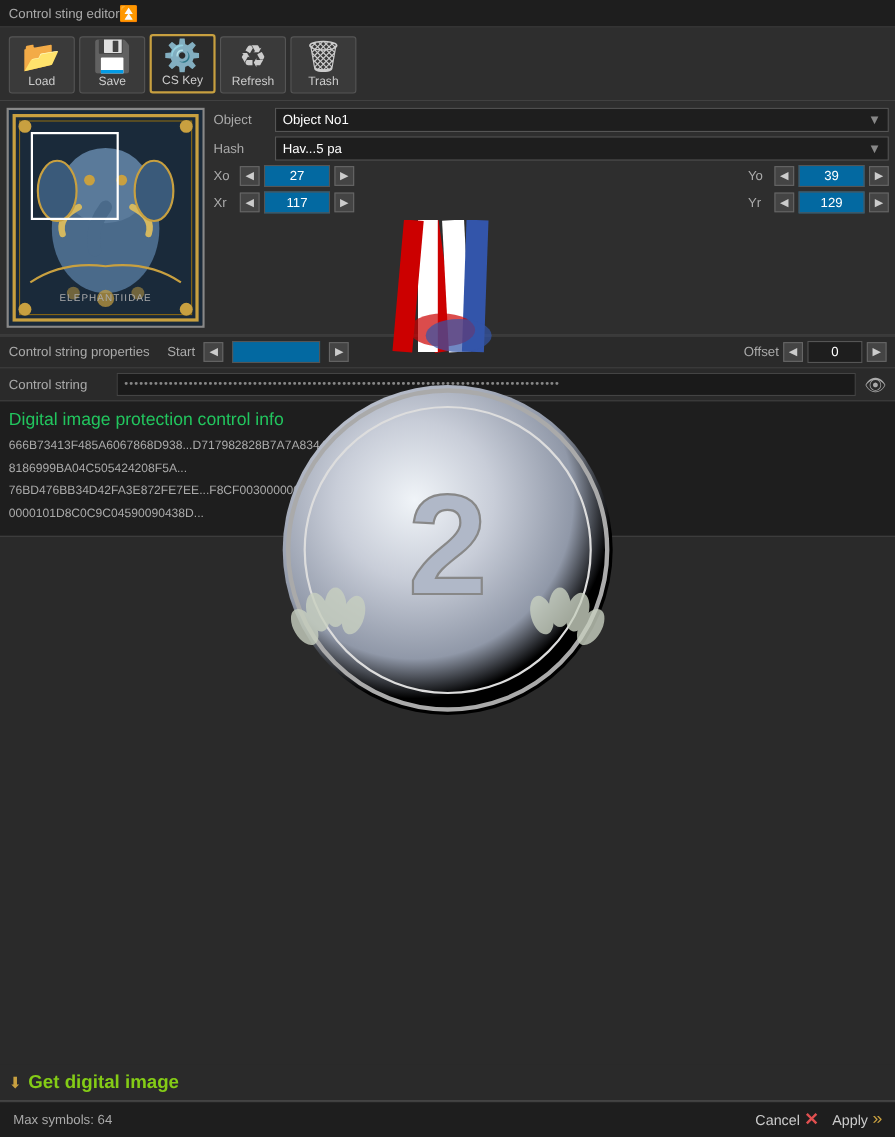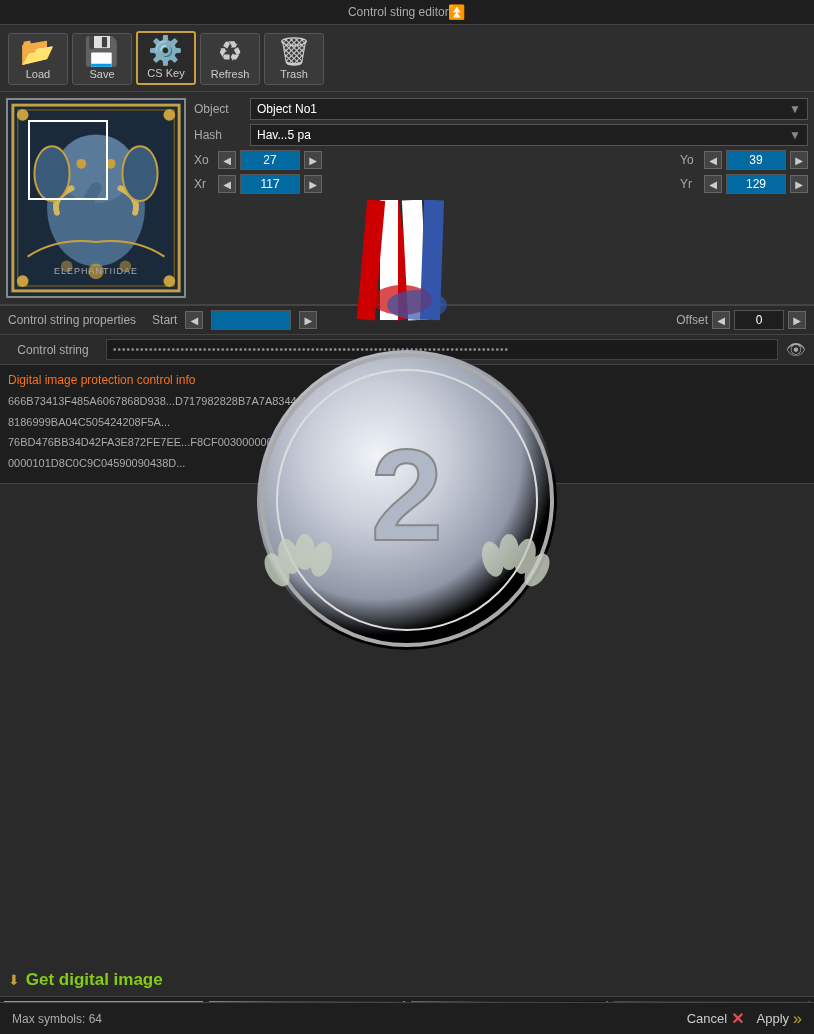--- a/index.html
+++ b/index.html
@@ -10,23 +10,23 @@
       font-family: Arial, sans-serif;
       font-size: 12px;
       color: #ccc;
       overflow: hidden;
       position: relative;
     }
 
     
     .title-bar {
       background: #1e1e1e;
-      padding: 4px 24px;
-      display: flex;
-      justify-content: center;
+      padding: 4px 8px;
+      display: flex;
+      justify-content: flex-start;
       align-items: center;
       border-bottom: 1px solid #444;
     }
     .title-bar-text { color: #aaa; font-size: 12px; }
     .title-bar-arrow { color: #aaa; font-size: 14px; }
 
     
     .toolbar {
       background: #2e2e2e;
       display: flex;
@@ -177,41 +177,41 @@
 
     
     .ctrl-string-row {
       background: #2a2a2a;
       border-bottom: 1px solid #444;
       display: flex;
       align-items: center;
       padding: 4px 8px;
       gap: 8px;
     }
-    .ctrl-string-label { color: #aaa; font-size: 12px; min-width: 90px; text-align: center; }
+    .ctrl-string-label { color: #aaa; font-size: 12px; min-width: 90px; }
     .ctrl-string-dots {
       flex: 1;
       background: #1a1a1a;
       color: #888;
       padding: 4px 6px;
       font-size: 10px;
       border: 1px solid #444;
       letter-spacing: 1px;
       overflow: hidden;
       white-space: nowrap;
     }
     .eye-icon { color: #aaa; cursor: pointer; font-size: 16px; }
 
     
     .dip-section {
       background: #1e1e1e;
       border-bottom: 1px solid #444;
       padding: 8px;
     }
-    .dip-header { color: #f97316; font-size: 12px; margin-bottom: 6px; }
+    .dip-header { color: #22c55e; font-size: 16px; margin-bottom: 6px; }
     .dip-text {
       color: #aaa;
       font-size: 11px;
       line-height: 1.5;
       word-break: break-all;
     }
     .dip-line { margin-bottom: 4px; }
 
     
     .medal-overlay {

